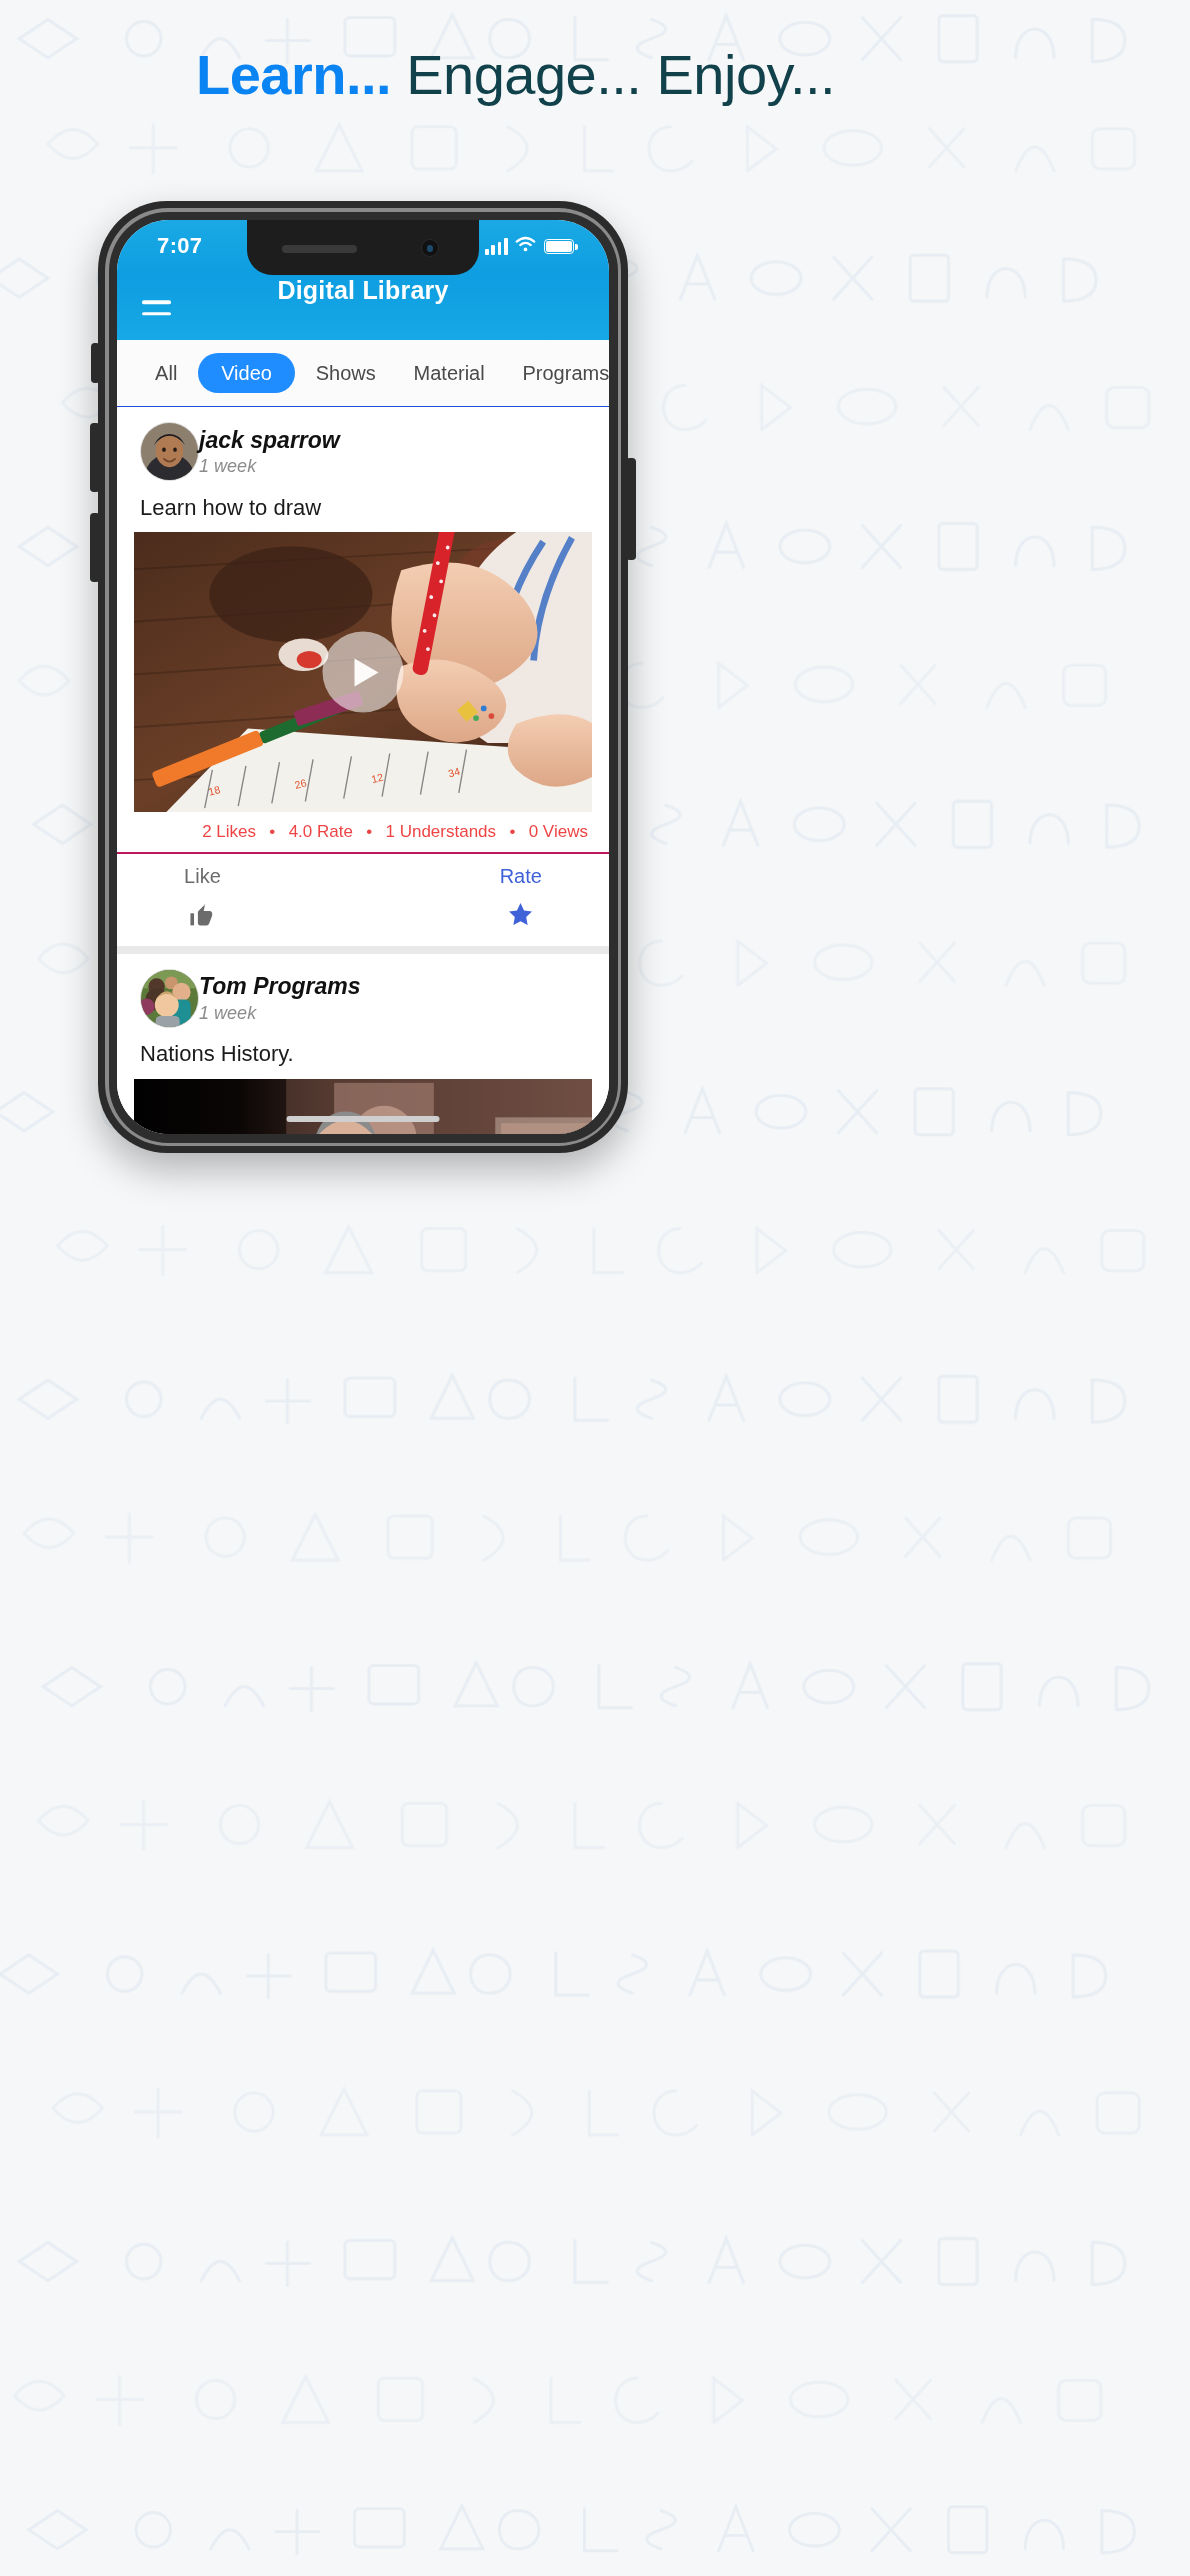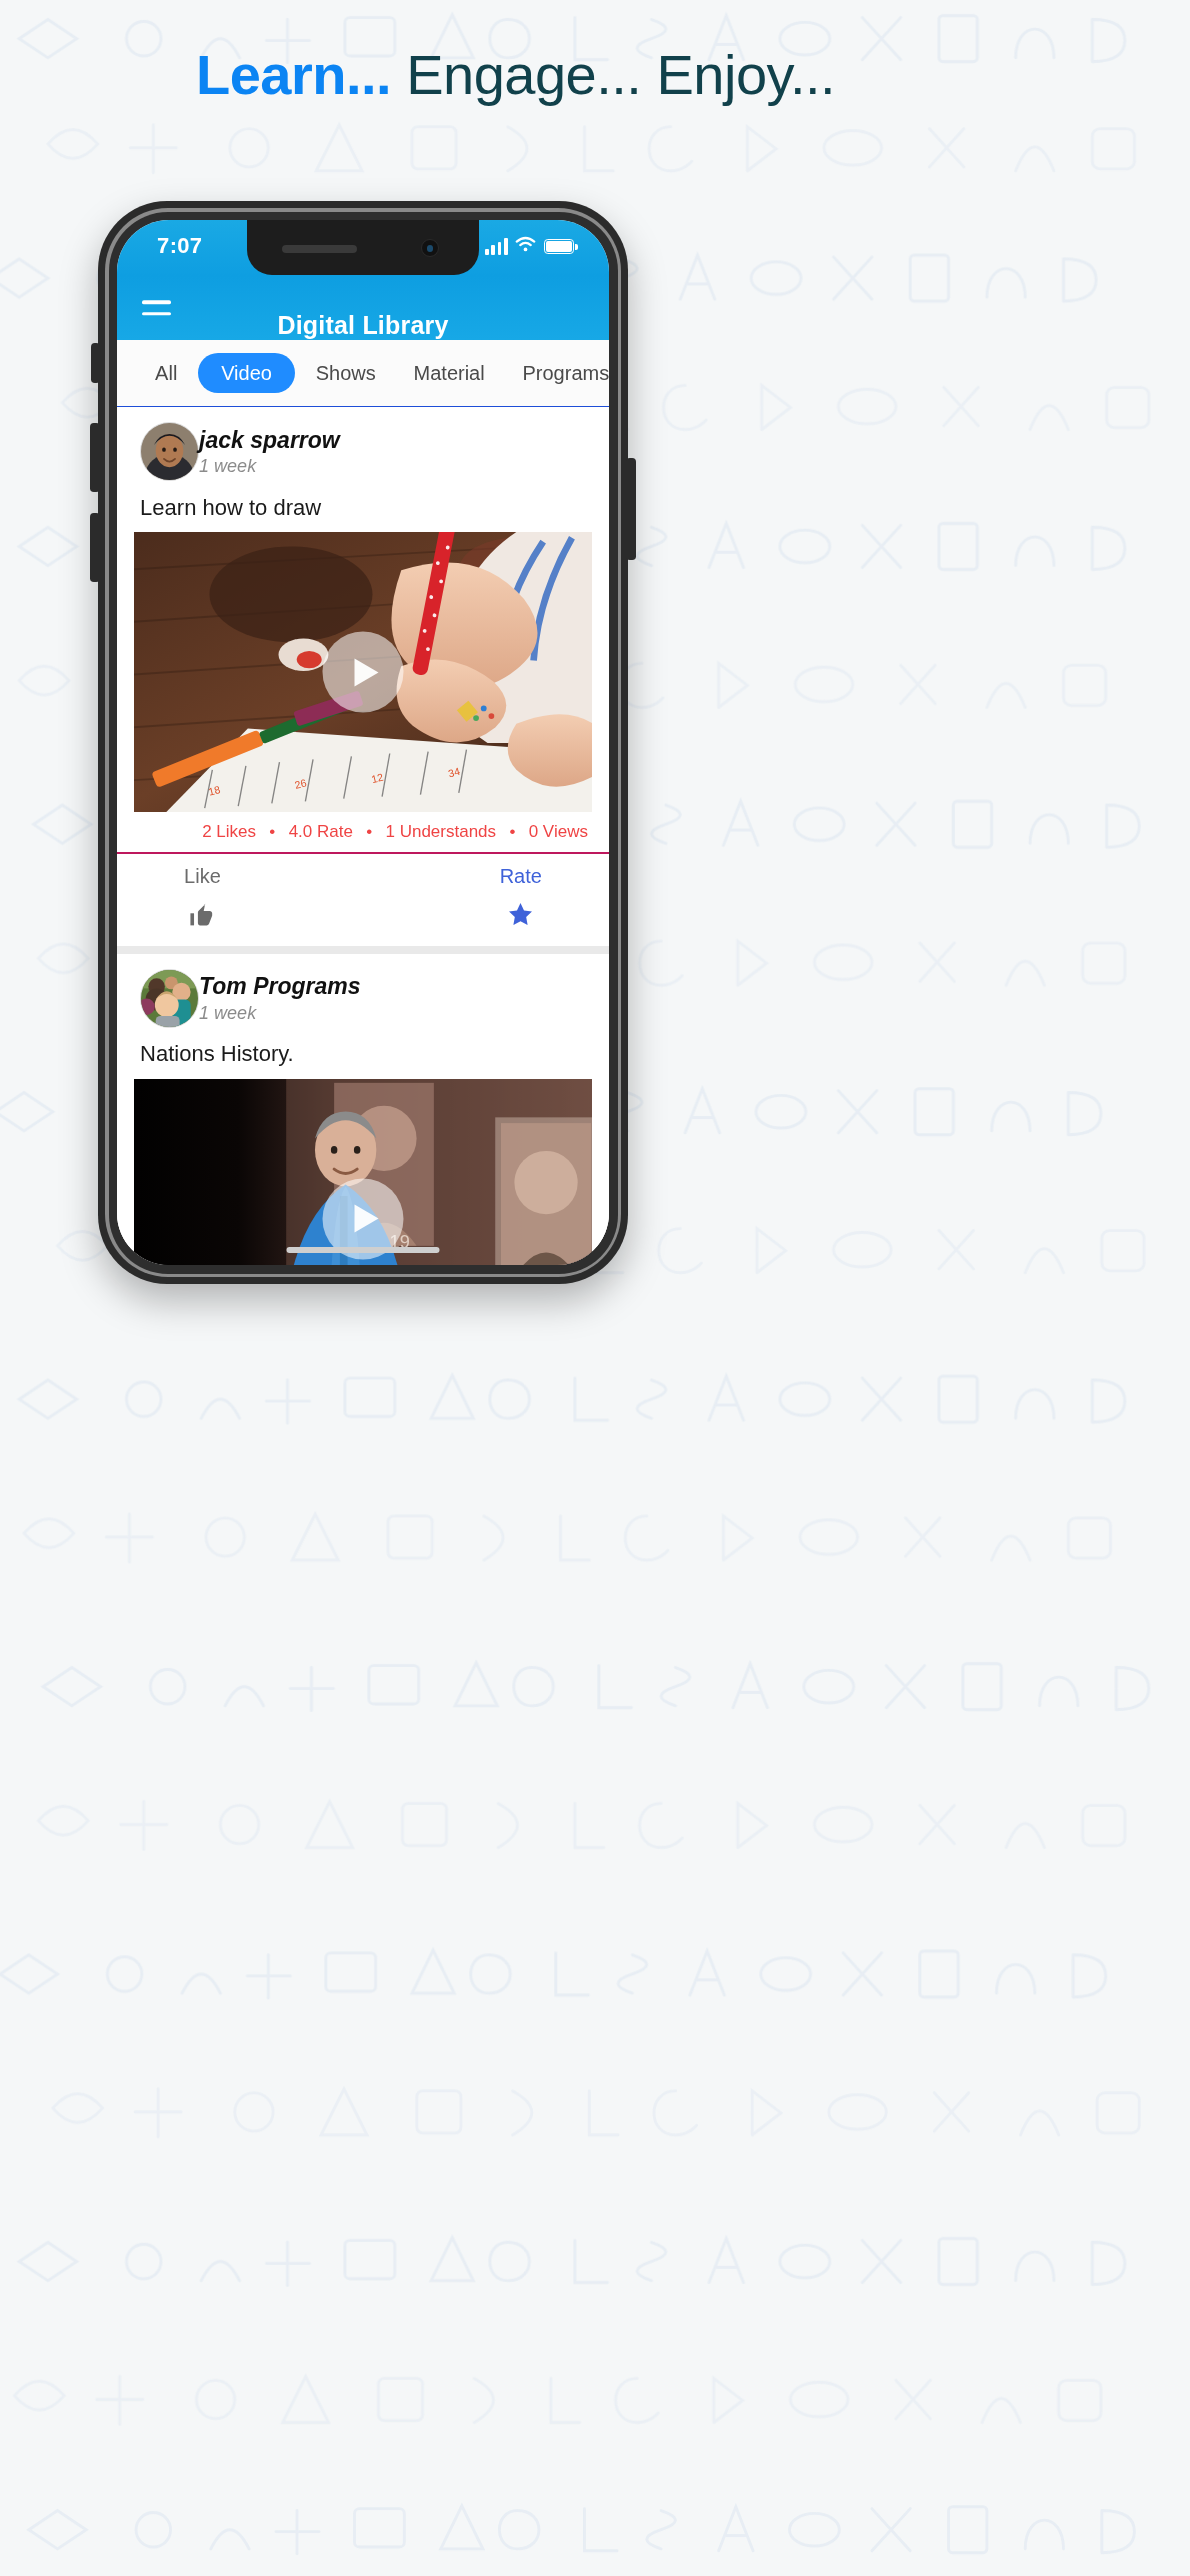--- a/index.html
+++ b/index.html
@@ -28,21 +28,21 @@
     white-space:nowrap;
     z-index:5;
   }
   .headline .h-learn{ color:#0b84f3; font-weight:bold; }
   .headline .h-rest{ color:#11414b; font-weight:400; }
 
   
   .phone{
     position:absolute;
     left:98px; top:201px;
-    width:530px; height:1083px;
+    width:530px; height:952px;
     border-radius:69px;
     background:#2b2b2b;
     box-shadow:0 17px 38px rgba(0,0,0,.28);
     z-index:10;
     padding-left:28px;
   }
   .phone-inner-ring{
     position:absolute; inset:6.7px;
     border-radius:63px;
     background:#8a8a8a;
@@ -118,21 +118,21 @@
   }
   .battery::after{
     content:""; position:absolute; right:-4.8px; top:3.8px;
     width:2.9px; height:6.7px; background:#fff; border-radius:0 1.9px 1.9px 0;
   }
 
   
   .appbar{
     height:64px;
     background:linear-gradient(180deg,#0e9ee1 0%,#17a8e6 100%);
-    display:flex; align-items:flex-end;
+    display:flex; align-items:flex-start;
     position:relative;
   }
   .hamburger{
     position:absolute; left:25px; top:50%; transform:translateY(-50%);
     width:29px; display:flex; flex-direction:column; gap:7.7px;
     cursor:pointer;
   }
   .hamburger span{ display:block; height:3.8px; background:#fff; border-radius:1.9px; }
   .appbar-title{
     width:100%; text-align:center;

